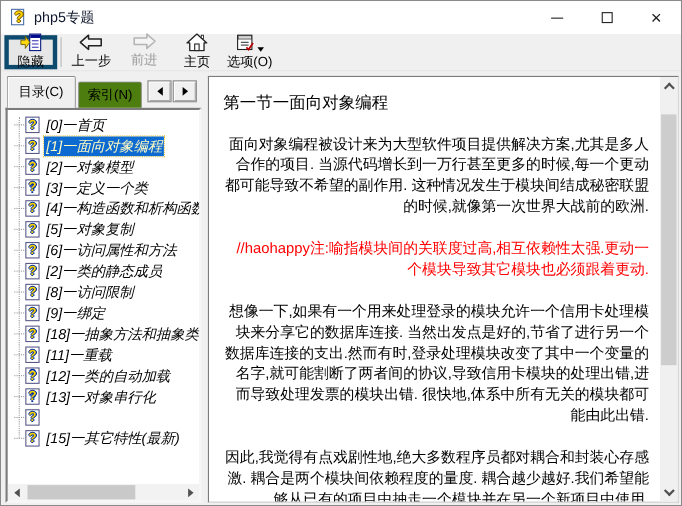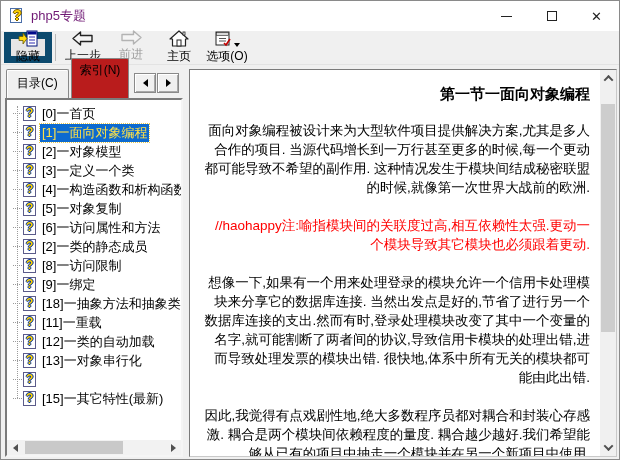--- a/index.html
+++ b/index.html
@@ -4,73 +4,73 @@
 <style>
   * { margin:0; padding:0; box-sizing:border-box; }
   html,body { width:620px; height:460px; font-family:"Liberation Sans","DejaVu Sans",sans-serif; background:#fff; }
   .window { width:620px; height:460px; border:1px solid #8a8a8a; background:#f0f0f0; display:flex; flex-direction:column; overflow:hidden; }
 
   
   .titlebar { height:30px; background:#ffffff; display:flex; align-items:center; flex:0 0 auto; }
   .app-icon { width:16px; height:16px; margin:0 6px 0 8px; position:relative; flex:0 0 auto; }
   .app-icon .page { position:absolute; left:1px; top:0; width:12px; height:15px; background:#fff; border:1px solid #4a6ea9; }
   .app-icon .qmark { position:absolute; left:4px; top:-1px; font-size:14px; font-weight:bold; color:#ffd400; text-shadow:-1px 0 #7a5c00, 1px 0 #7a5c00, 0 -1px #7a5c00, 0 1px #7a5c00; }
-  .title-text { font-size:13px; color:#701a75; }
+  .title-text { font-size:13px; color:#0f172a; }
   .tb-spacer { flex:1; }
   .win-ctl { width:45px; height:30px; display:flex; align-items:center; justify-content:center; }
   .glyph-min { width:11px; height:1px; background:#222; display:block; }
   .glyph-max { width:10px; height:10px; border:1px solid #222; display:block; }
   .glyph-close { font-size:13px; color:#222; line-height:1; }
 
   
   .toolbar { height:34px; background:#f0f0f0; display:flex; align-items:stretch; padding:1px 0 1px 3px; flex:0 0 auto; border-bottom:1px solid #e3e3e3; }
   .tb-btn { width:48px; display:flex; flex-direction:column; align-items:center; justify-content:center; gap:1px; font-size:12px; color:#000; }
   .tb-btn .ico { height:16px; display:flex; align-items:flex-end; }
-  .tb-btn.toggled { border:7px solid #0c4a6e; background:#e6e6e6; }
+  .tb-btn.toggled { border:4px solid #0c4a6e; background:#e6e6e6; }
   .tb-btn.disabled { color:#9b9b9b;justify-content:flex-end; }
   .tb-sep { width:1px; background:#b8b8b8; margin:2px 3px; }
   .opt-wrap { display:flex; align-items:flex-start; }
   .caret { width:0; height:0; border-left:3px solid transparent; border-right:3px solid transparent; border-top:4px solid #000; margin:5px 0 0 2px; }
 
   
   .main { flex:1; display:flex; background:#f0f0f0; padding:4px 2px 2px 4px; min-height:0; }
 
   
   .leftpane { width:178px; display:flex; flex-direction:column; flex:0 0 auto; min-height:0; }
   .tabstrip { height:29px; display:flex; align-items:flex-end; position:relative; padding-left:1px; }
   .tab { font-size:12px; padding:3px 9px 4px; border:1px solid #898989; border-bottom:none; background:#f0f0f0; position:relative; border-radius:2px 2px 0 0;text-align:center; }
   .tab.active { z-index:2; padding:5px 10px 6px; background:#f0f0f0; box-shadow:inset 1px 1px 0 #fff; }
-  .tab.inactive { z-index:1; margin-left:2px; padding:3px 8px 19px; background:#b91c1c;margin-top:12px; }
+  .tab.inactive { z-index:1; margin-left:2px; padding:3px 8px 3px; background:#4d7c0f;margin-top:12px; }
   .tab-arrows { position:absolute; right:4px; top:4px; display:flex; gap:1px; }
   .arrow-btn { width:22px; height:20px; background:#f0f0f0; border:1px solid #898989; box-shadow:inset 1px 1px 0 #fff, inset -1px -1px 0 #a9a9a9; display:flex; align-items:center; justify-content:center; }
   .tri-left { width:0; height:0; border-top:4px solid transparent; border-bottom:4px solid transparent; border-right:5px solid #000; }
   .tri-right { width:0; height:0; border-top:4px solid transparent; border-bottom:4px solid transparent; border-left:5px solid #000; }
 
   .treebox { flex:1; background:#fff; border:2px solid; border-color:#7b7b7b #f5f5f5 #f5f5f5 #7b7b7b; position:relative; overflow:hidden; padding-top:4px; min-height:0; }
   .treebox::before { content:""; position:absolute; left:10px; top:6px; height:292px; border-left:1px dotted #9a9a9a; }
   .tree-item { height:19px; display:flex; align-items:center; padding-left:6px; white-space:nowrap; font-size:13px; position:relative; z-index:1; }
   .tree-item .stub { width:9px; border-top:1px dotted #9a9a9a; margin-right:1px; flex:0 0 auto; }
   .tico { width:13px; height:15px; background:#fff; border:1px solid #5b5b8a; flex:0 0 auto; position:relative; margin-right:4px; }
   .tico::after { content:"?"; position:absolute; left:2px; top:-1px; font-size:12px; font-weight:bold; color:#ffd400; text-shadow:-1px 0 #00309c, 1px 0 #00309c, 0 1px #00309c, 0 -1px #00309c; }
-  .tree-label { padding:0 2px; }
-  .tree-item.selected .tree-label { background:#0c6ad0; color:#fde047; outline:1px dotted #e8c84d; }
+  .tree-label { padding:0 2px;font-style:italic; }
+  .tree-item.selected .tree-label { background:#0c6ad0; color:#fef9c3; outline:1px dotted #e8c84d; }
 
   .hscroll { position:absolute; left:0; right:0; bottom:0; height:15px; background:#f2f2f2; display:flex; align-items:center; }
   .hs-arrow { width:16px; height:15px; display:flex; align-items:center; justify-content:center; flex:0 0 auto; }
   .hs-tri-l { width:0; height:0; border-top:4px solid transparent; border-bottom:4px solid transparent; border-right:5px solid #505050; }
   .hs-tri-r { width:0; height:0; border-top:4px solid transparent; border-bottom:4px solid transparent; border-left:5px solid #505050; }
   .hs-track { flex:1; height:15px; position:relative; }
   .hs-thumb { position:absolute; left:2px; top:1px; height:13px; width:98px; background:#c9c9c9; }
 
   .splitter { width:6px; flex:0 0 auto; }
 
   
   .contentpane { flex:1; background:#fff; border:1px solid; border-color:#7b7b7b #c9c9c9 #c9c9c9 #7b7b7b; display:flex; min-width:0; position:relative; }
   .content { flex:1; padding:8px 10px 0 13px; overflow:hidden; font-size:13.5px; line-height:19px; color:#000; }
-  .content h1 { font-size:15px; font-weight:bold; margin:6px 0 18px;text-align:right; }
+  .content h1 { font-size:15px; font-weight:normal; margin:6px 0 18px; }
   .content p { margin:0 0 19px;text-align:right; }
   .content p.note { color:#ff0000; }
 
   .vscroll { width:16px; background:#f0f0f0; flex:0 0 auto; position:relative; }
   .vs-arrow { position:absolute; left:0; width:16px; height:17px; display:flex; align-items:center; justify-content:center; }
   .vs-up { top:0; } .vs-down { bottom:0; }
   .chev { width:7px; height:7px; border-left:2px solid #505050; border-top:2px solid #505050; }
   .chev-up { transform:rotate(45deg) translate(1px,1px); }
   .chev-down { transform:rotate(225deg) translate(1px,1px); }
   .vs-thumb { position:absolute; left:1px; width:14px; top:34px; height:228px; background:#cdcdcd; }

